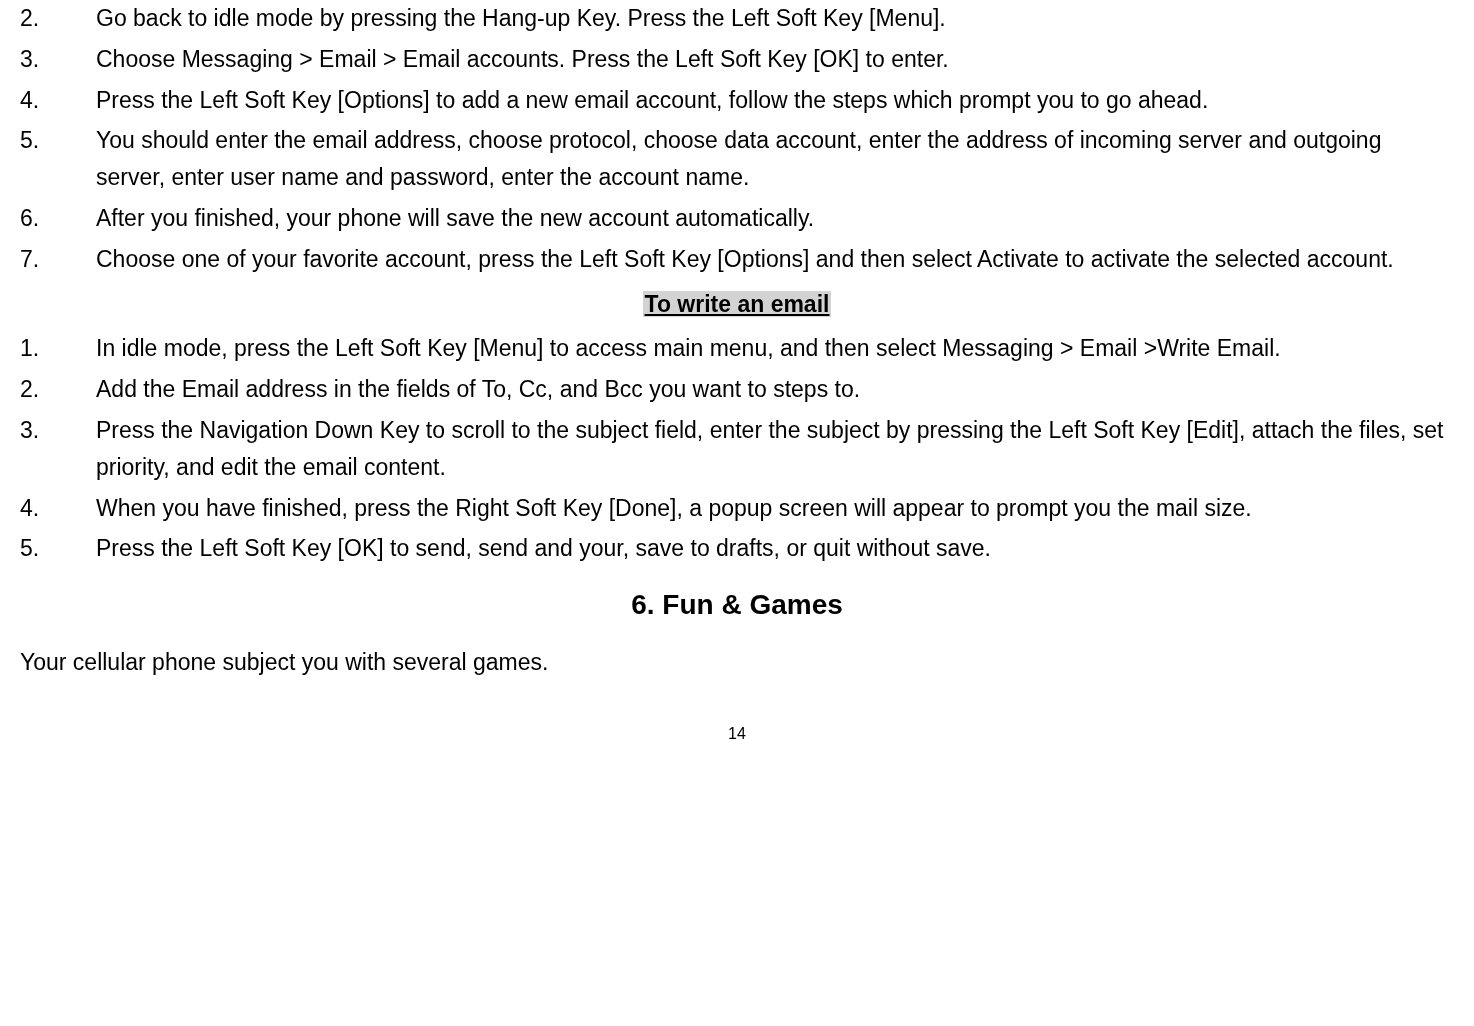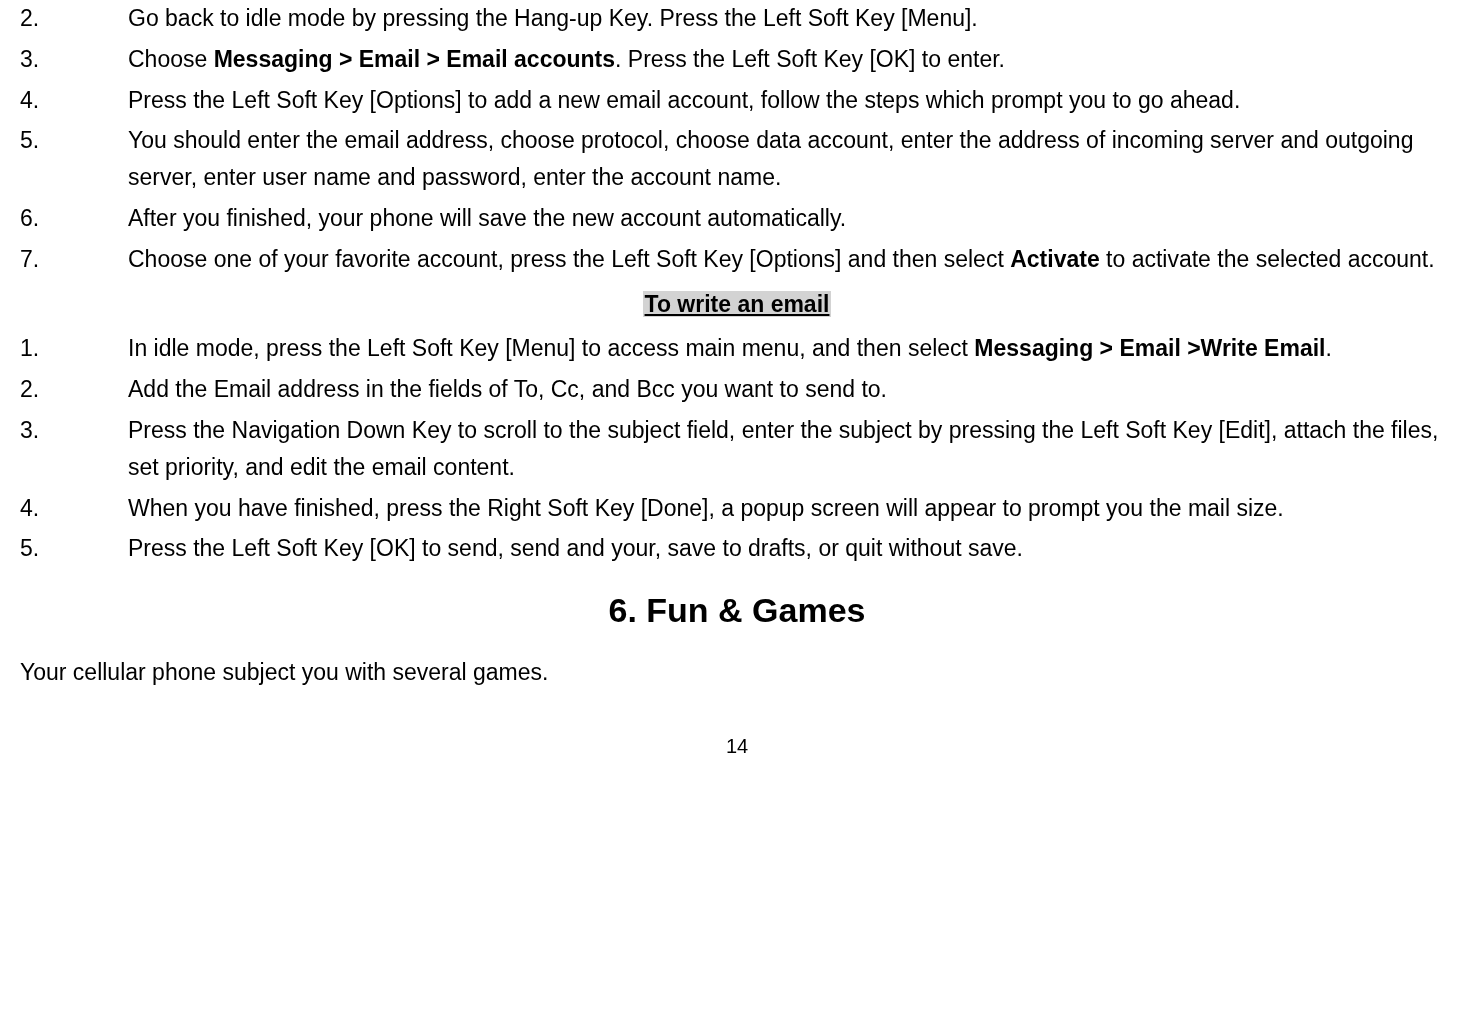--- a/index.html
+++ b/index.html
@@ -15,48 +15,47 @@
     .list-item {
       display: flex;
       margin-bottom: 4px;
     }
     .list-number {
       width: 76px;
       flex-shrink: 0;
     }
     .list-content {
       flex: 1;
-      margin-left: 32px;
     }
     .section-heading {
       text-align: center;
       margin: 8px 0;
     }
     .section-heading span {
       font-weight: bold;
       text-decoration: underline;
       background-color: #d3d3d3;
       padding: 0 2px;
     }
     .chapter-heading {
       text-align: center;
-      font-size: 34px;
+      font-size: 28px;
       font-weight: bold;
       margin: 16px 0;
     }
     .bold {
-      font-weight: bold;
+      font-weight: normal;
     }
     .body-para {
       margin: 12px 0;
     }
     .page-number {
       text-align: center;
       margin-top: 40px;
-      font-size: 20px;
+      font-size: 16px;
     }
   </style>
 </head>
 <body>
 
 <div id="list-a">
     <div class="list-item">
       <div class="list-number">2.</div>
       <div class="list-content"><span>Go back to idle mode by pressing the Hang-up Key. Press the Left Soft Key [Menu].</span></div>
     </div>
@@ -86,21 +85,21 @@
   <span>To write an email</span>
 </div>
 
 <div id="list-b">
     <div class="list-item">
       <div class="list-number">1.</div>
       <div class="list-content"><span>In idle mode, press the Left Soft Key [Menu] to access main menu, and then select </span><span class="bold">Messaging &gt; Email &gt;Write Email</span><span>.</span></div>
     </div>
     <div class="list-item">
       <div class="list-number">2.</div>
-      <div class="list-content"><span>Add the Email address in the fields of To, Cc, and Bcc you want to send to.</span></div>
+      <div class="list-content"><span>Add the Email address in the fields of To, Cc, and Bcc you want to steps to.</span></div>
     </div>
     <div class="list-item">
       <div class="list-number">3.</div>
       <div class="list-content"><span>Press the Navigation Down Key to scroll to the subject field, enter the subject by pressing the Left Soft Key [Edit], attach the files, set priority, and edit the email content.</span></div>
     </div>
     <div class="list-item">
       <div class="list-number">4.</div>
       <div class="list-content"><span>When you have finished, press the Right Soft Key [Done], a popup screen will appear to prompt you the mail size.</span></div>
     </div>
     <div class="list-item">

